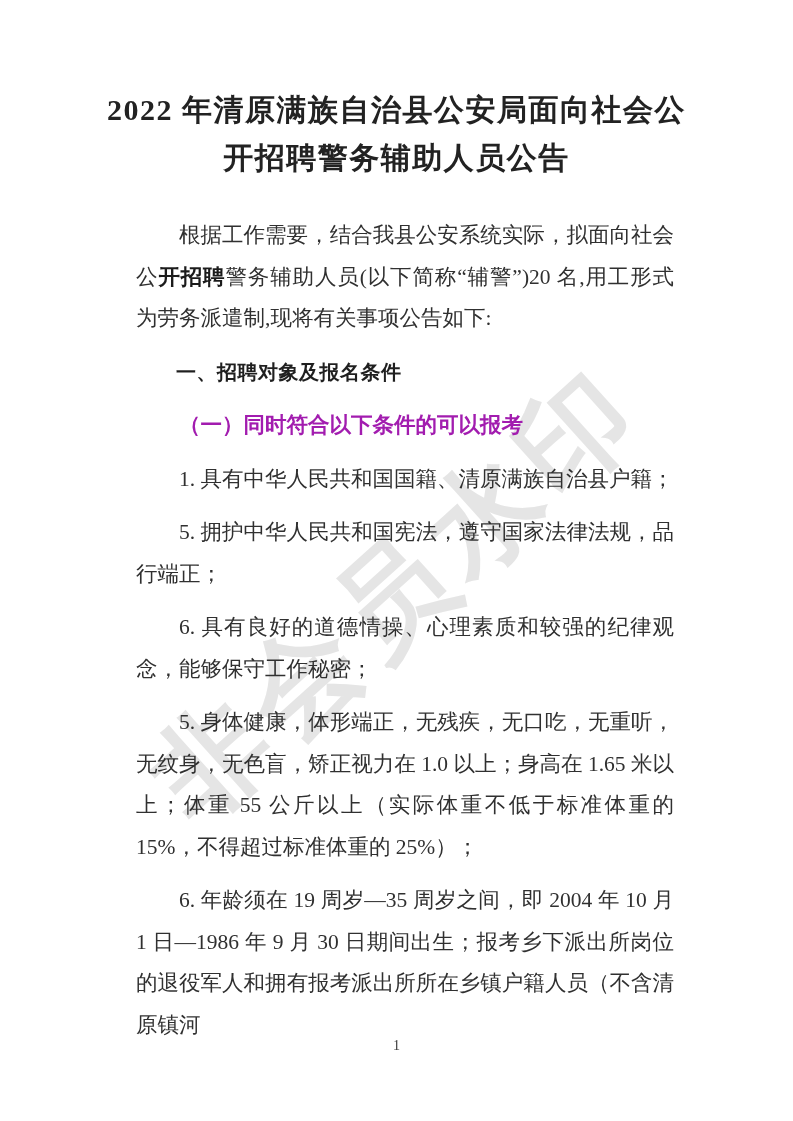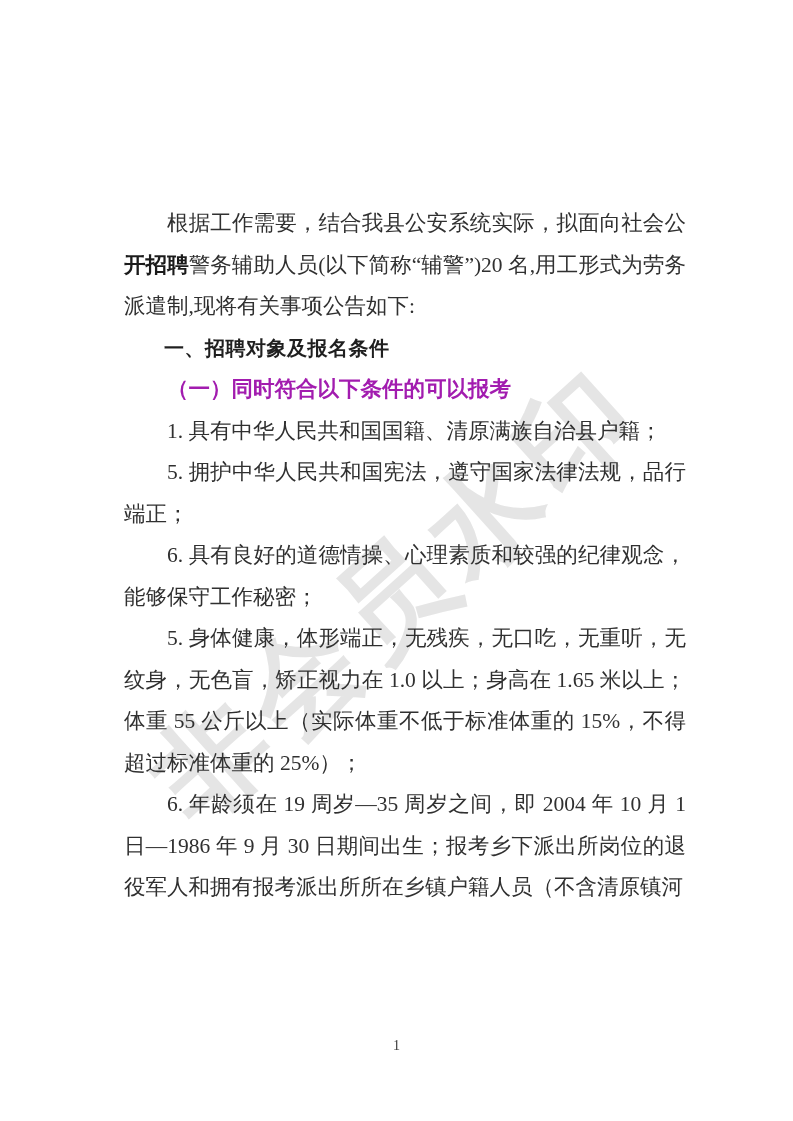--- a/index.html
+++ b/index.html
@@ -53,21 +53,21 @@
     width: 562px;
     font-size: 21.5px;
     line-height: 41.5px;
     text-align: justify;
     z-index: 1;
     color: #303030;
   }
   .content p,
   .content h2,
   .content h3 {
-    margin: 0;
+    margin: 12px;
     padding: 0;
     text-indent: 2em;
     font-size: 21.5px;
     line-height: 41.5px;
     font-weight: normal;
   }
   .content h2 {
     font-family: "Liberation Sans", "DejaVu Sans", sans-serif;
     font-weight: 700;
     font-size: 20px;
@@ -91,20 +91,24 @@
     z-index: 1;
   }
 </style>
 </head>
 <body>
 
 <div class="page">
 
   <div class="watermark">非会员水印</div>
 
+  <div class="doc-title">
+    <span class="title-line">2022 年清原满族自治县公安局面向社会公</span>
+    <span class="title-line">开招聘警务辅助人员公告</span>
+  </div>
 
   <div class="content">
 
     <p><span>根据工作需要，结合我县公安系统实际，拟面向社会公</span><span class="bold-run">开招聘</span><span>警务辅助人员(以下简称“辅警”)20 名,用工形式为劳务派遣制,现将有关事项公告如下:</span></p>
 
     <h2>一、招聘对象及报名条件</h2>
 
     <h3>（一）同时符合以下条件的可以报考</h3>
 
     <p>1. 具有中华人民共和国国籍、清原满族自治县户籍；</p>

